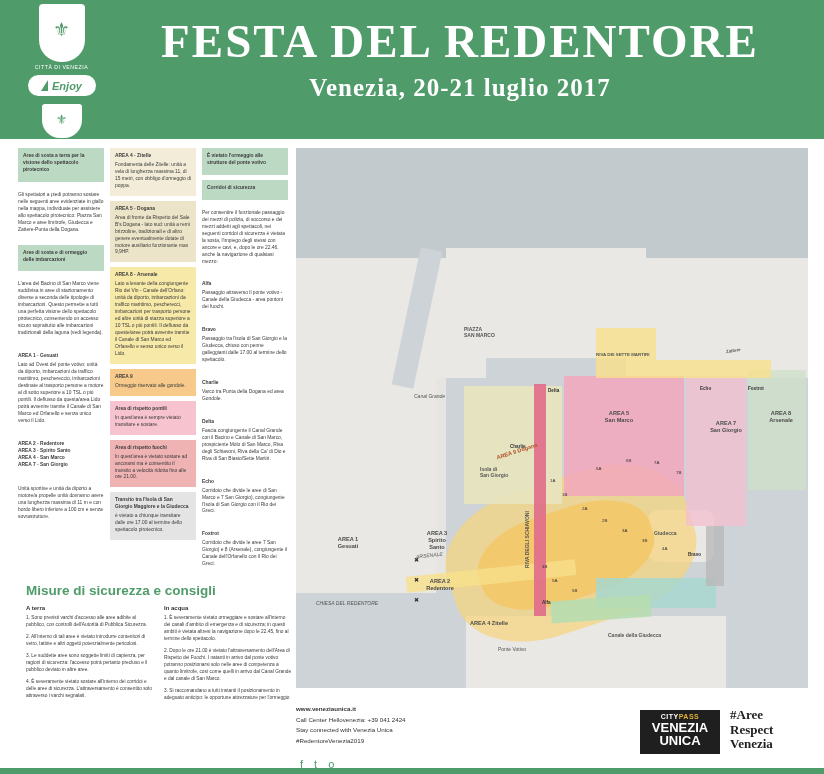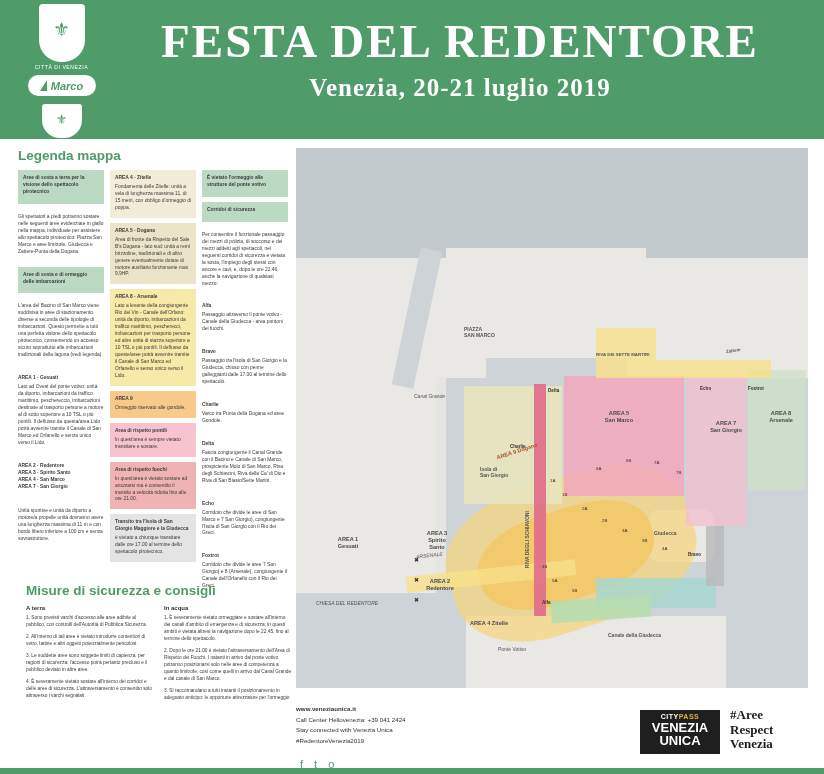--- a/index.html
+++ b/index.html
@@ -130,35 +130,34 @@
 <body>
 
 <div class="header">
   <div class="header-logo">
     <div class="crest">
       <div class="lion">⚜</div>
     </div>
     <div class="crest-caption">CITTÀ DI VENEZIA</div>
     <div class="vela-pill">
       <span class="sail"></span>
-      <span class="vela-txt">Marco</span>
+      <span class="vela-txt">Enjoy</span>
     </div>
     <div class="crest2">
       <div class="lion">⚜</div>
     </div>
     <div class="crest2-caption">FESTA DEL REDENTORE</div>
   </div>
   <div class="header-title">
     <div class="t1">FESTA DEL REDENTORE</div>
-    <div class="t2">Venezia, 20-21 luglio 2019</div>
+    <div class="t2">Venezia, 20-21 luglio 2017</div>
   </div>
 </div>
 
 <div class="left">
-  <div class="sec-title">Legenda mappa</div>
   <div class="cols">
     <div class="col">
       <div class="box b-green2">
         <span class="bt">Aree di sosta a terra per la visione dello spettacolo pirotecnico</span>
       </div>
       <div class="box b-plain">
         <span>Gli spettatori a piedi potranno sostare nelle seguenti aree evidenziate in giallo nella mappa, individuate per assistere allo spettacolo pirotecnico: Piazza San Marco e aree limitrofe, Giudecca e Zattere-Punta della Dogana.</span>
       </div>
       <div class="box b-green2">
         <span class="bt">Aree di sosta e di ormeggio delle imbarcazioni</span>

